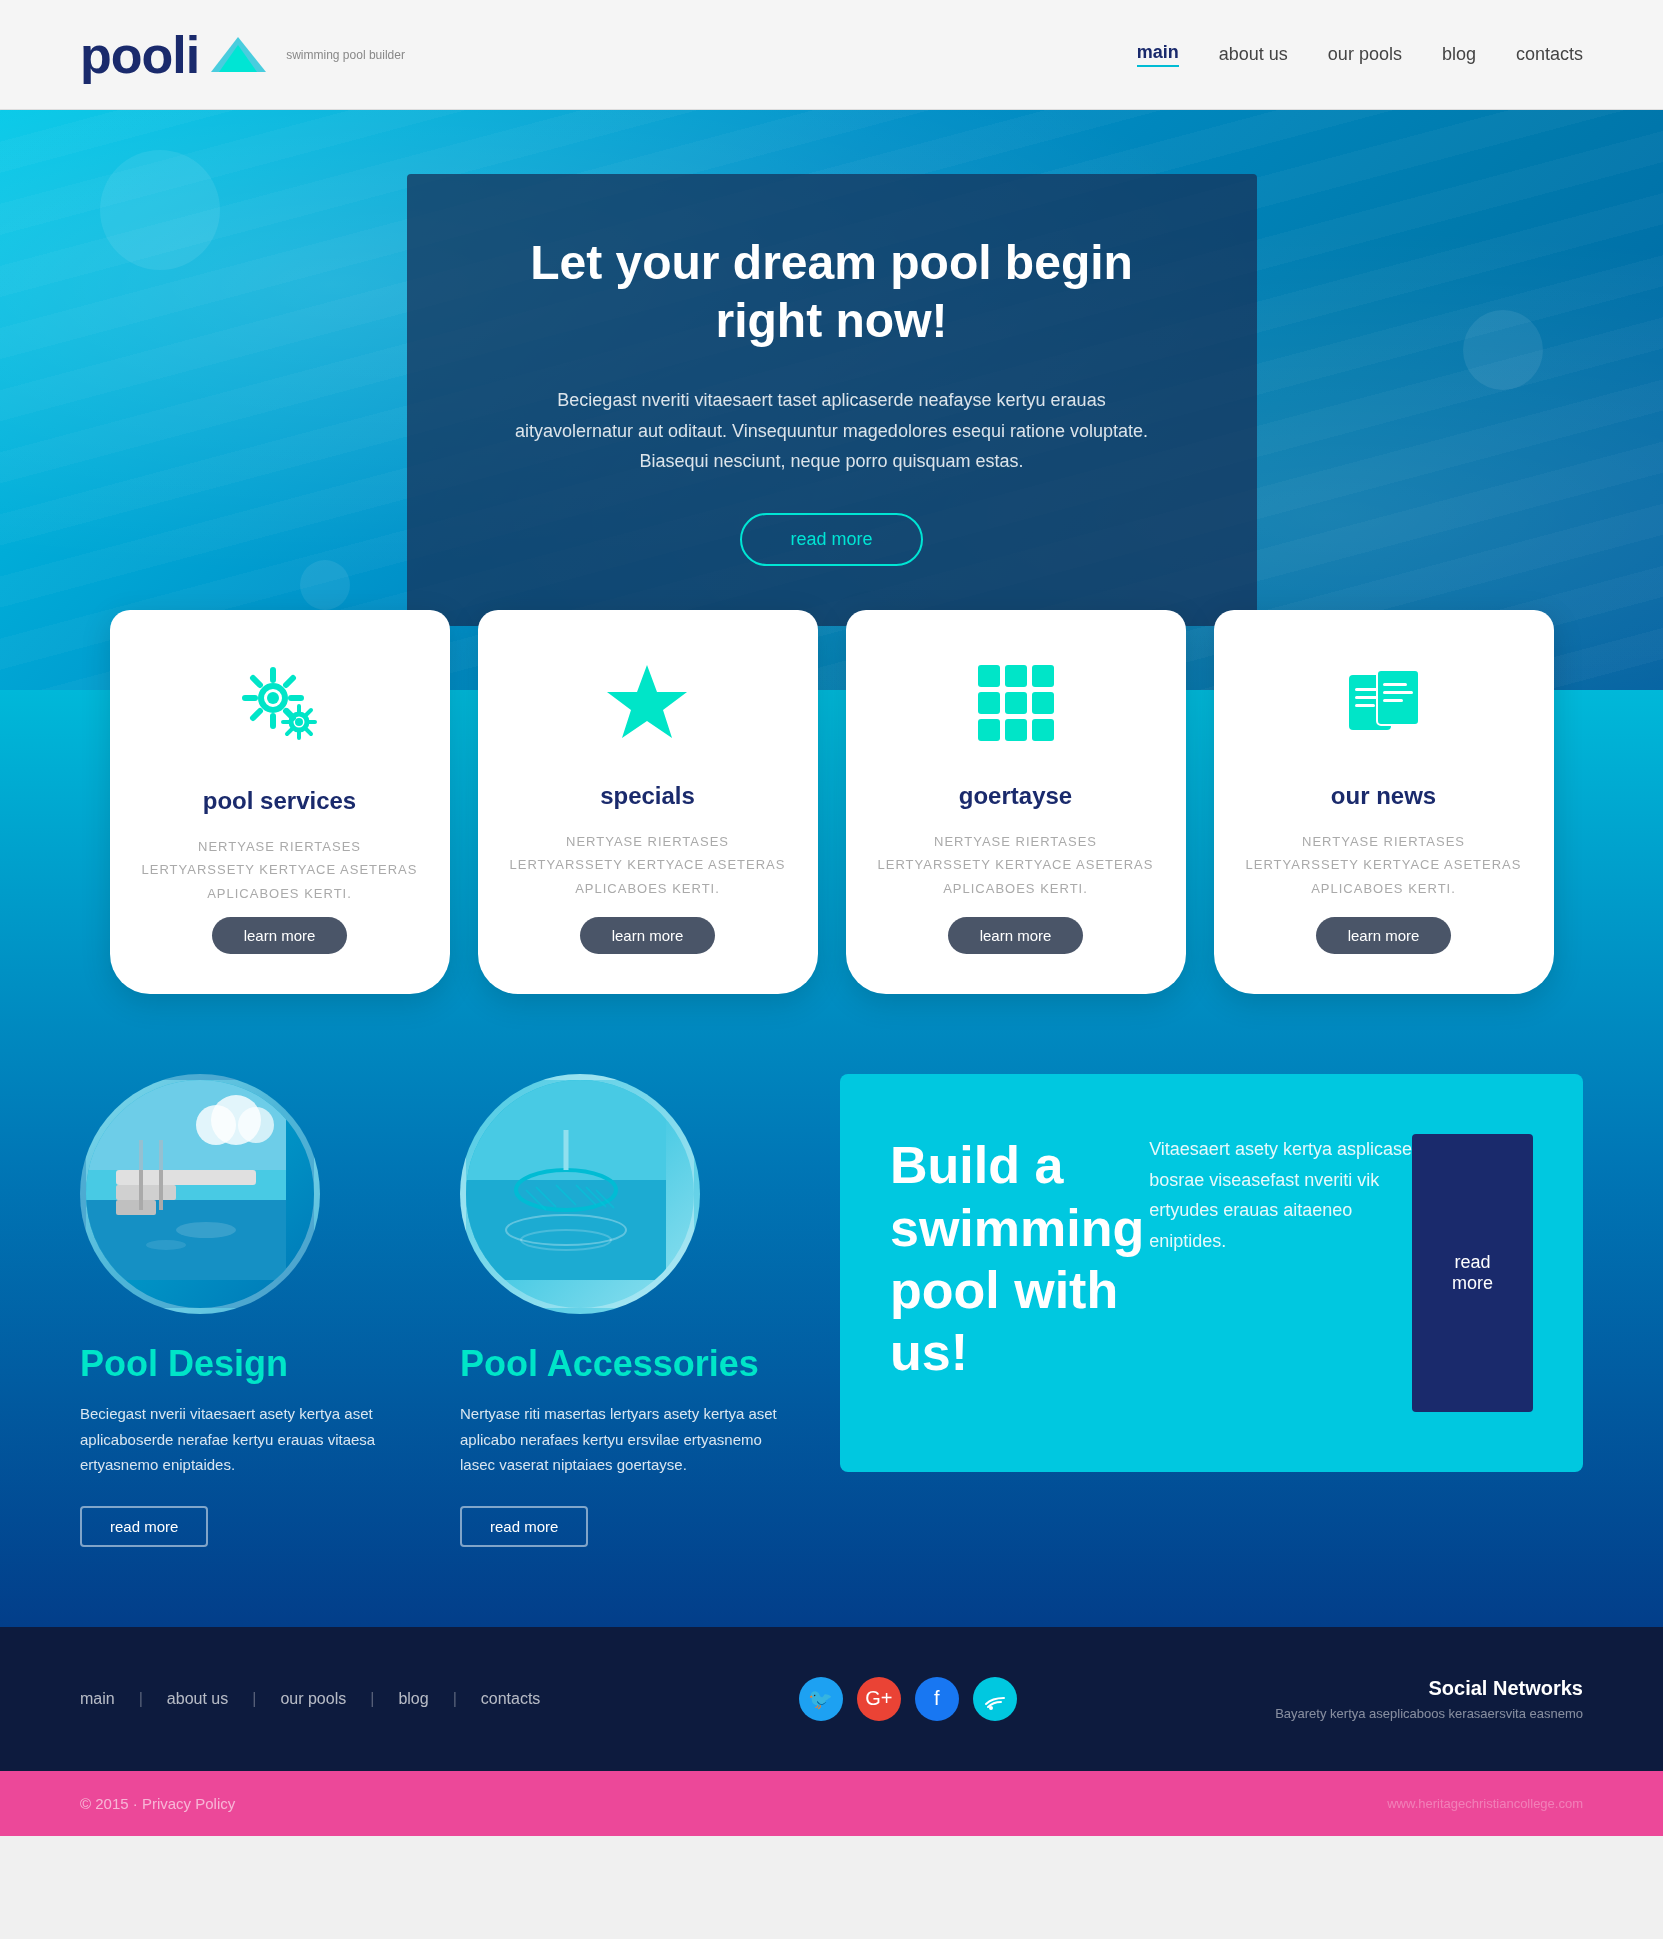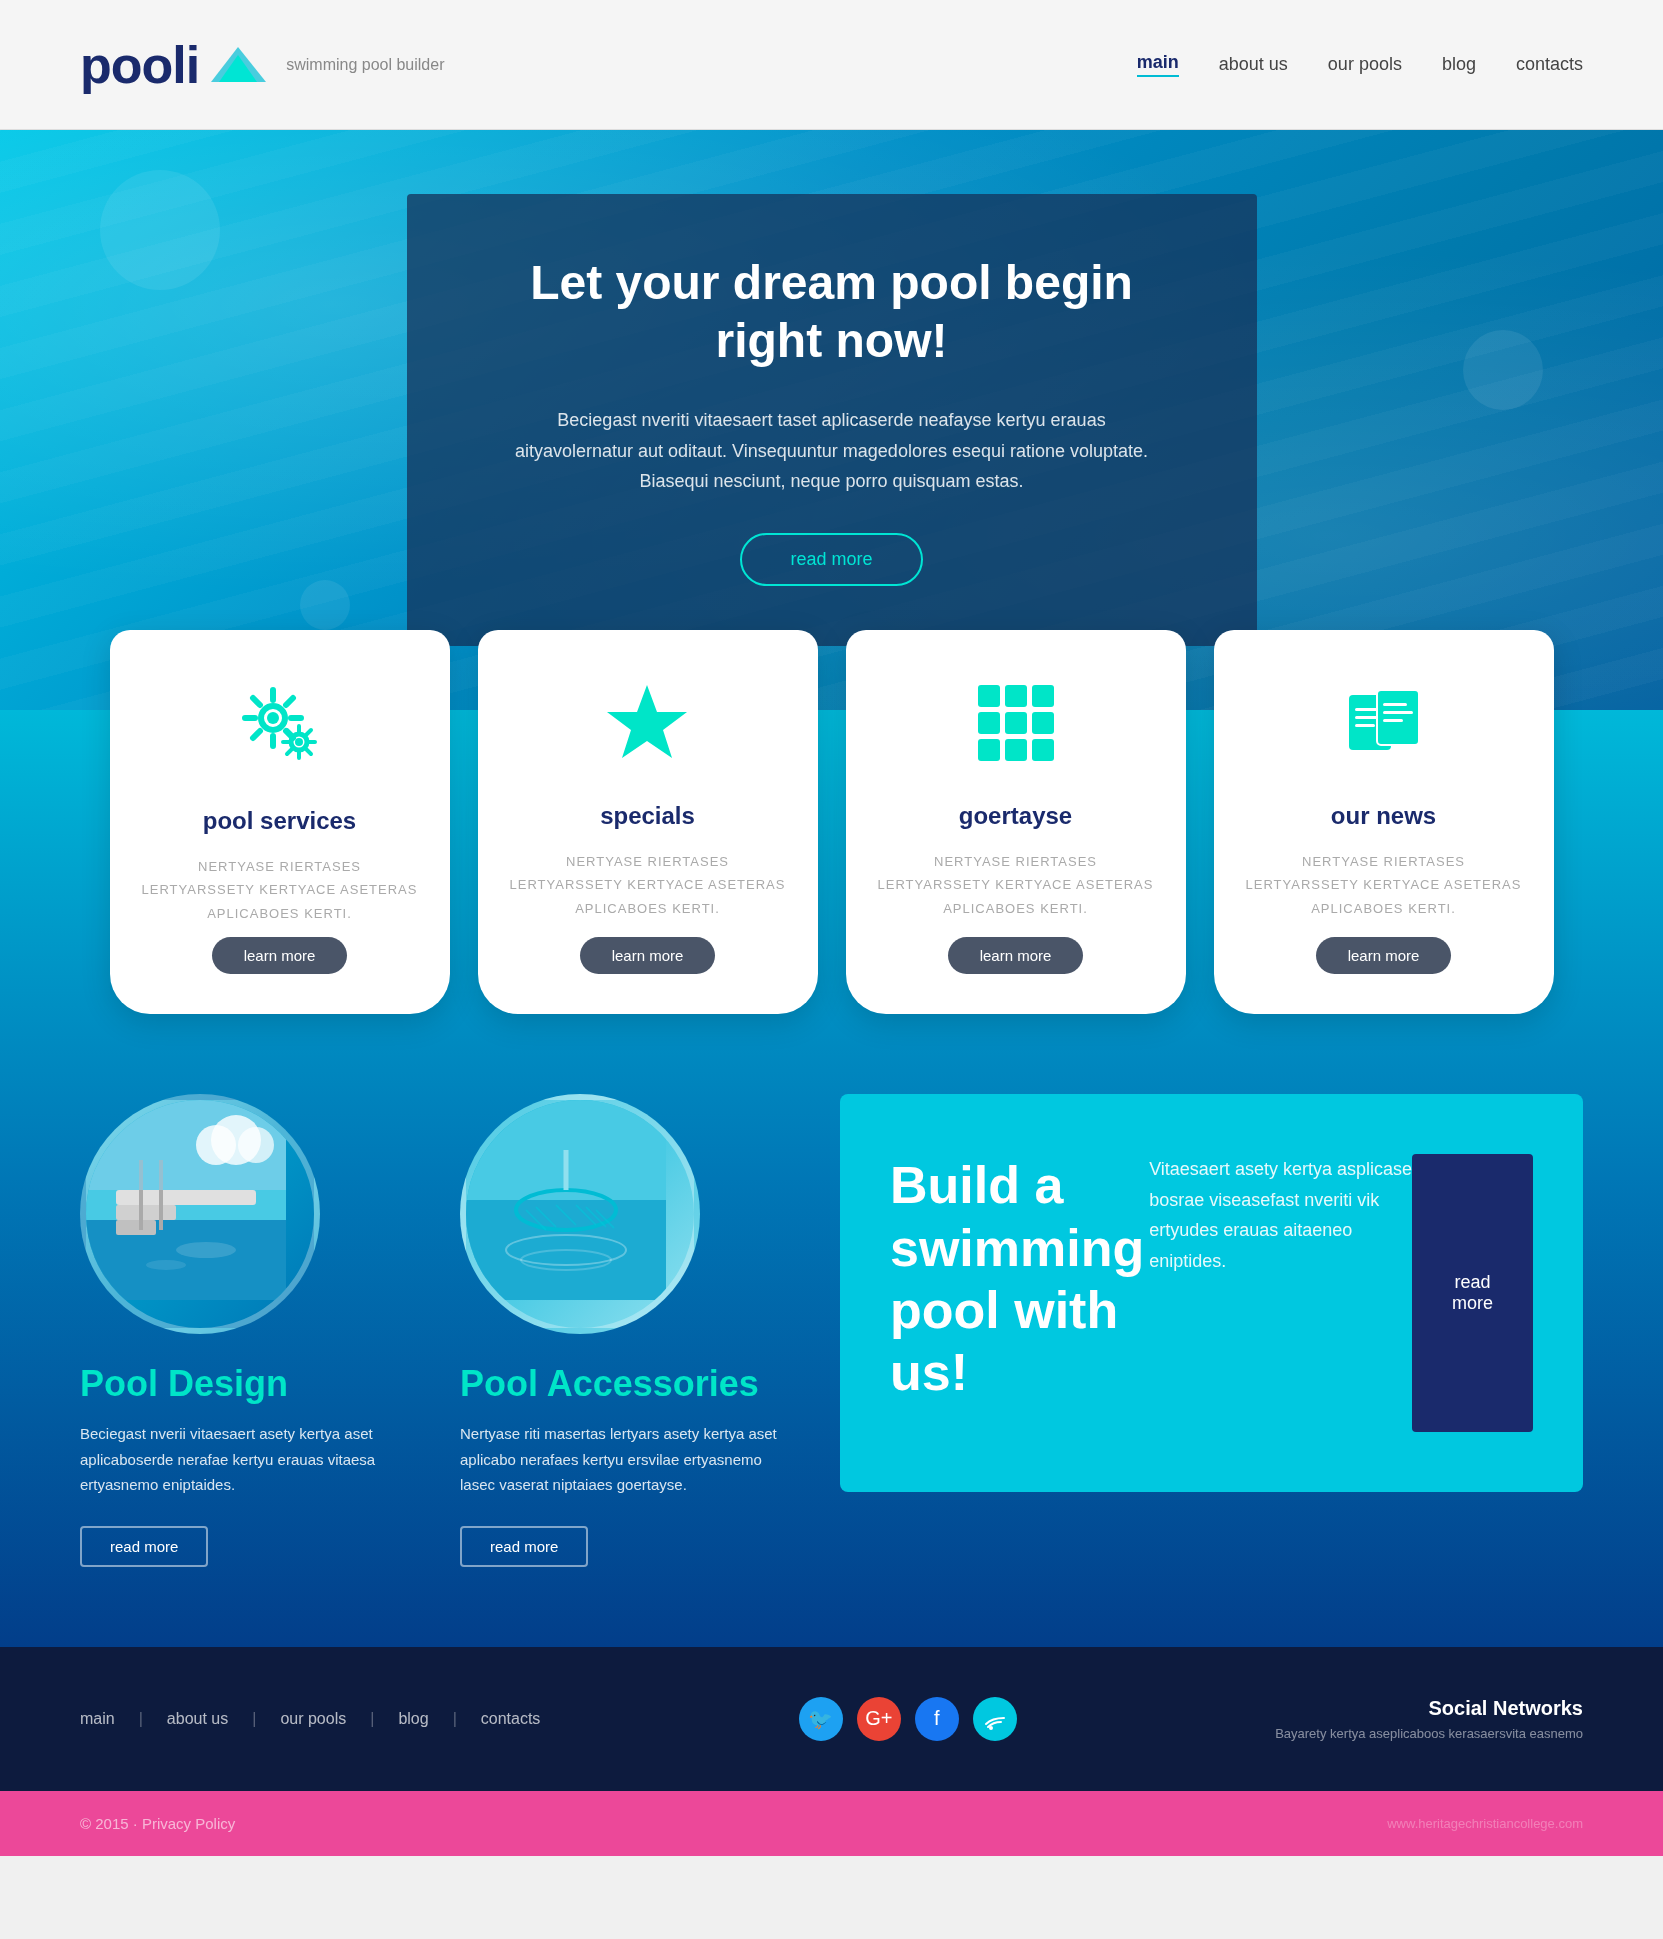--- a/index.html
+++ b/index.html
@@ -2,21 +2,21 @@
 <html><head>
   <meta charset="utf-8">
   <style>
     * { margin: 0; padding: 0; box-sizing: border-box; }
     body { font-family: Arial, sans-serif; width: 1663px; background: #f0f0f0; }
 
     
     .header {
       background: #f5f5f5;
       padding: 0 80px;
-      height: 130px;
+      height: 110px;
       display: flex;
       align-items: center;
       justify-content: space-between;
       border-bottom: 1px solid #ddd;
     }
     .logo-area {
       display: flex;
       align-items: center;
       gap: 12px;
     }
@@ -24,21 +24,21 @@
       font-size: 52px;
       font-weight: 900;
       color: #1a2a6c;
       letter-spacing: -1px;
     }
     .logo-icon {
       width: 55px;
       height: 35px;
     }
     .logo-tagline {
-      font-size: 16px;
+      font-size: 12px;
       color: #888;
       margin-left: 8px;
     }
     .nav {
       display: flex;
       gap: 40px;
       align-items: center;
     }
     .nav a {
       text-decoration: none;

